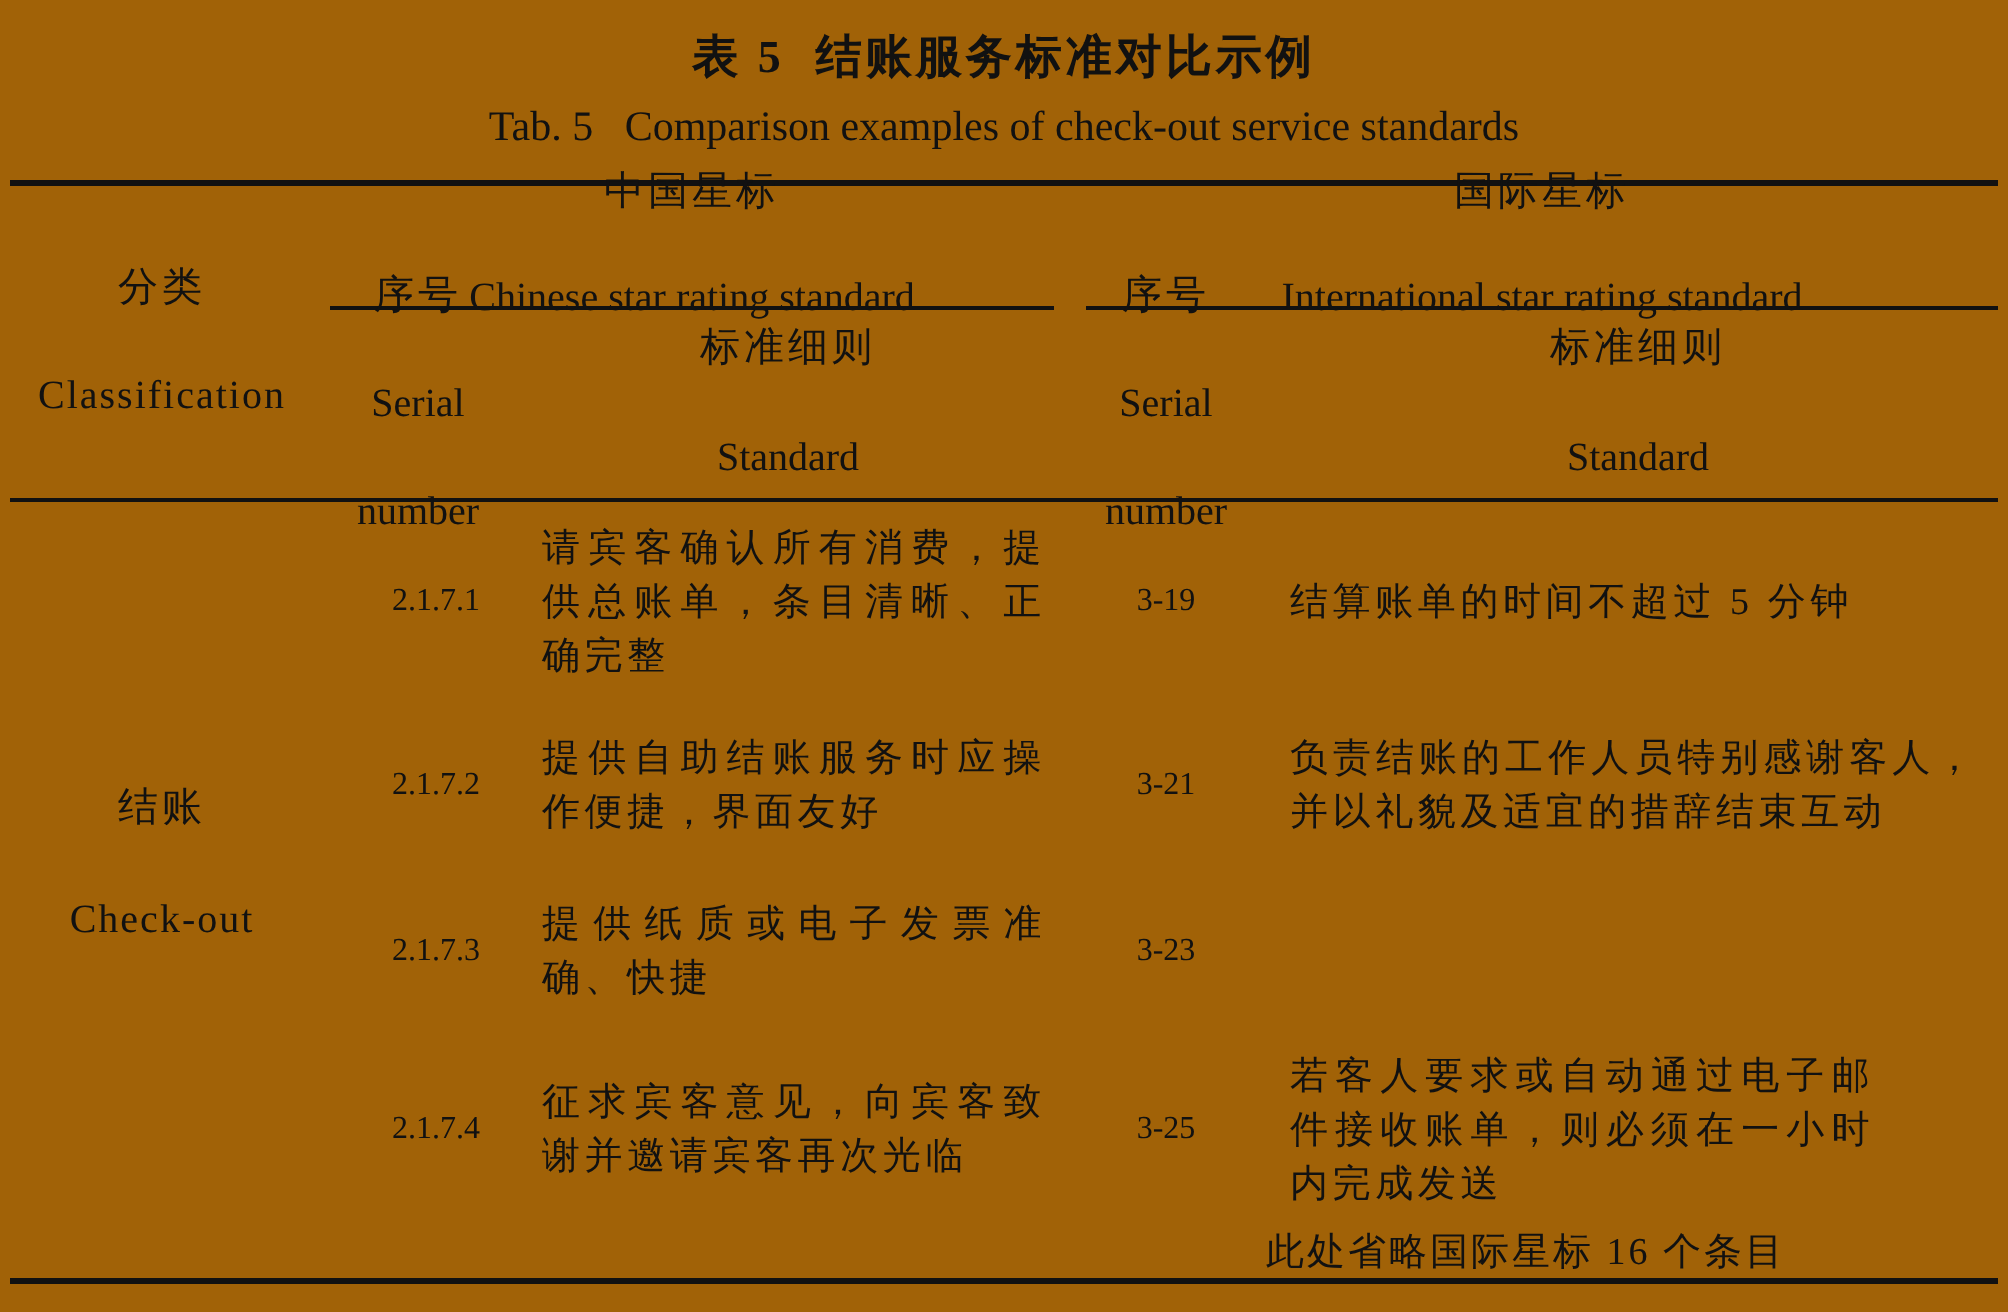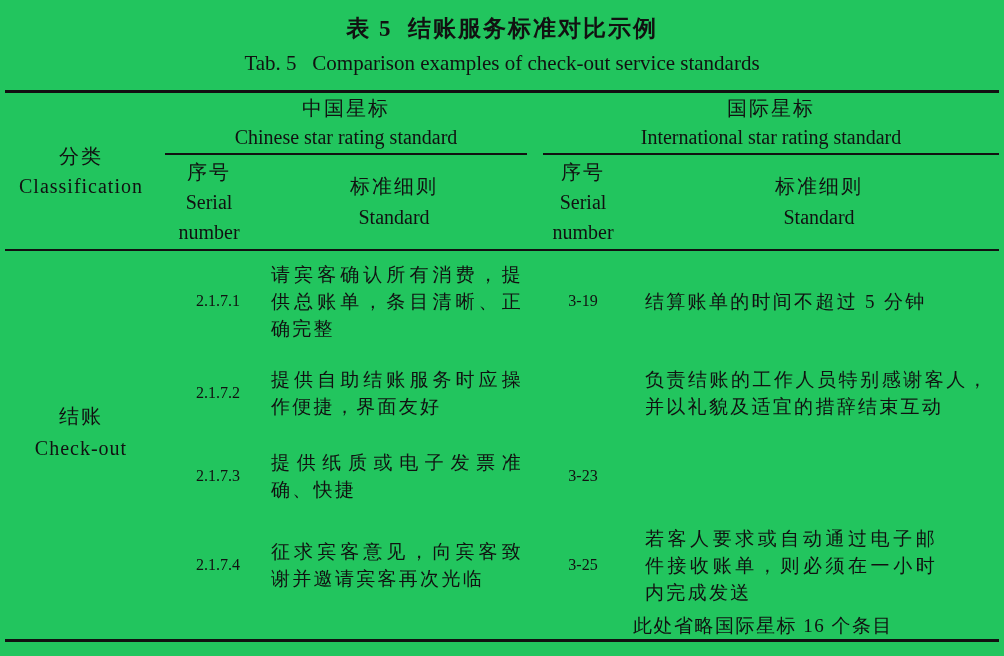--- a/index.html
+++ b/index.html
@@ -5,21 +5,21 @@
   html, body {
     margin: 0;
     padding: 0;
     background: #ffffff;
     font-family: "Liberation Serif", "DejaVu Serif", serif;
     color: #111111;
   }
   .page {
     width: 1004px;
     height: 656px;
-    background: #22c55e;
+    background: #a16207;
     overflow: hidden;
   }
   .caption {
     text-align: center;
     padding-top: 12px;
   }
   .caption .zh {
     font-size: 23px;
     font-weight: bold;
     letter-spacing: 2px;
@@ -42,20 +42,21 @@
     grid-template-rows: 62px 94px;
     border-top: 3px solid #111;
     border-bottom: 2px solid #111;
   }
   .cell {
     display: flex;
     flex-direction: column;
     align-items: center;
     justify-content: center;
     font-size: 20px;
+    gap: 24px;
   }
   .c-class { grid-column: 1; grid-row: 1 / 3; line-height: 30px; letter-spacing: 1px; }
   .g-cn   { grid-column: 2 / 4; grid-row: 1; border-bottom: 2px solid #111; margin-left: 8px;  line-height: 29px; }
   .g-int  { grid-column: 4 / 6; grid-row: 1; border-bottom: 2px solid #111; margin-left: 16px; line-height: 29px; }
   .h-serial-cn  { grid-column: 2; grid-row: 2; line-height: 30px; }
   .h-std-cn     { grid-column: 3; grid-row: 2; line-height: 31px; }
   .h-serial-int { grid-column: 4; grid-row: 2; line-height: 30px; }
   .h-std-int    { grid-column: 5; grid-row: 2; line-height: 31px; }
   .zh-sp { letter-spacing: 2px; }
   .bdy {
@@ -161,20 +162,21 @@
       </div>
       <div class="serial col4 r1">3-19</div>
       <div class="stdc intstd col5 r1">
         <div class="txt">结算账单的时间不超过 5 分钟</div>
       </div>
 
       <div class="serial s-cn col2 r2">2.1.7.2</div>
       <div class="stdc cnstd col3 r2">
         <div class="txt">提供自助结账服务时应操作便捷，界面友好</div>
       </div>
+      <div class="serial col4 r2">3-21</div>
       <div class="stdc intstd col5 r2">
         <div class="txt">负责结账的工作人员特别感谢客人，并以礼貌及适宜的措辞结束互动</div>
       </div>
 
       <div class="serial s-cn col2 r3">2.1.7.3</div>
       <div class="stdc cnstd col3 r3">
         <div class="txt">提供纸质或电子发票准确、快捷</div>
       </div>
       <div class="serial col4 r3">3-23</div>
 

